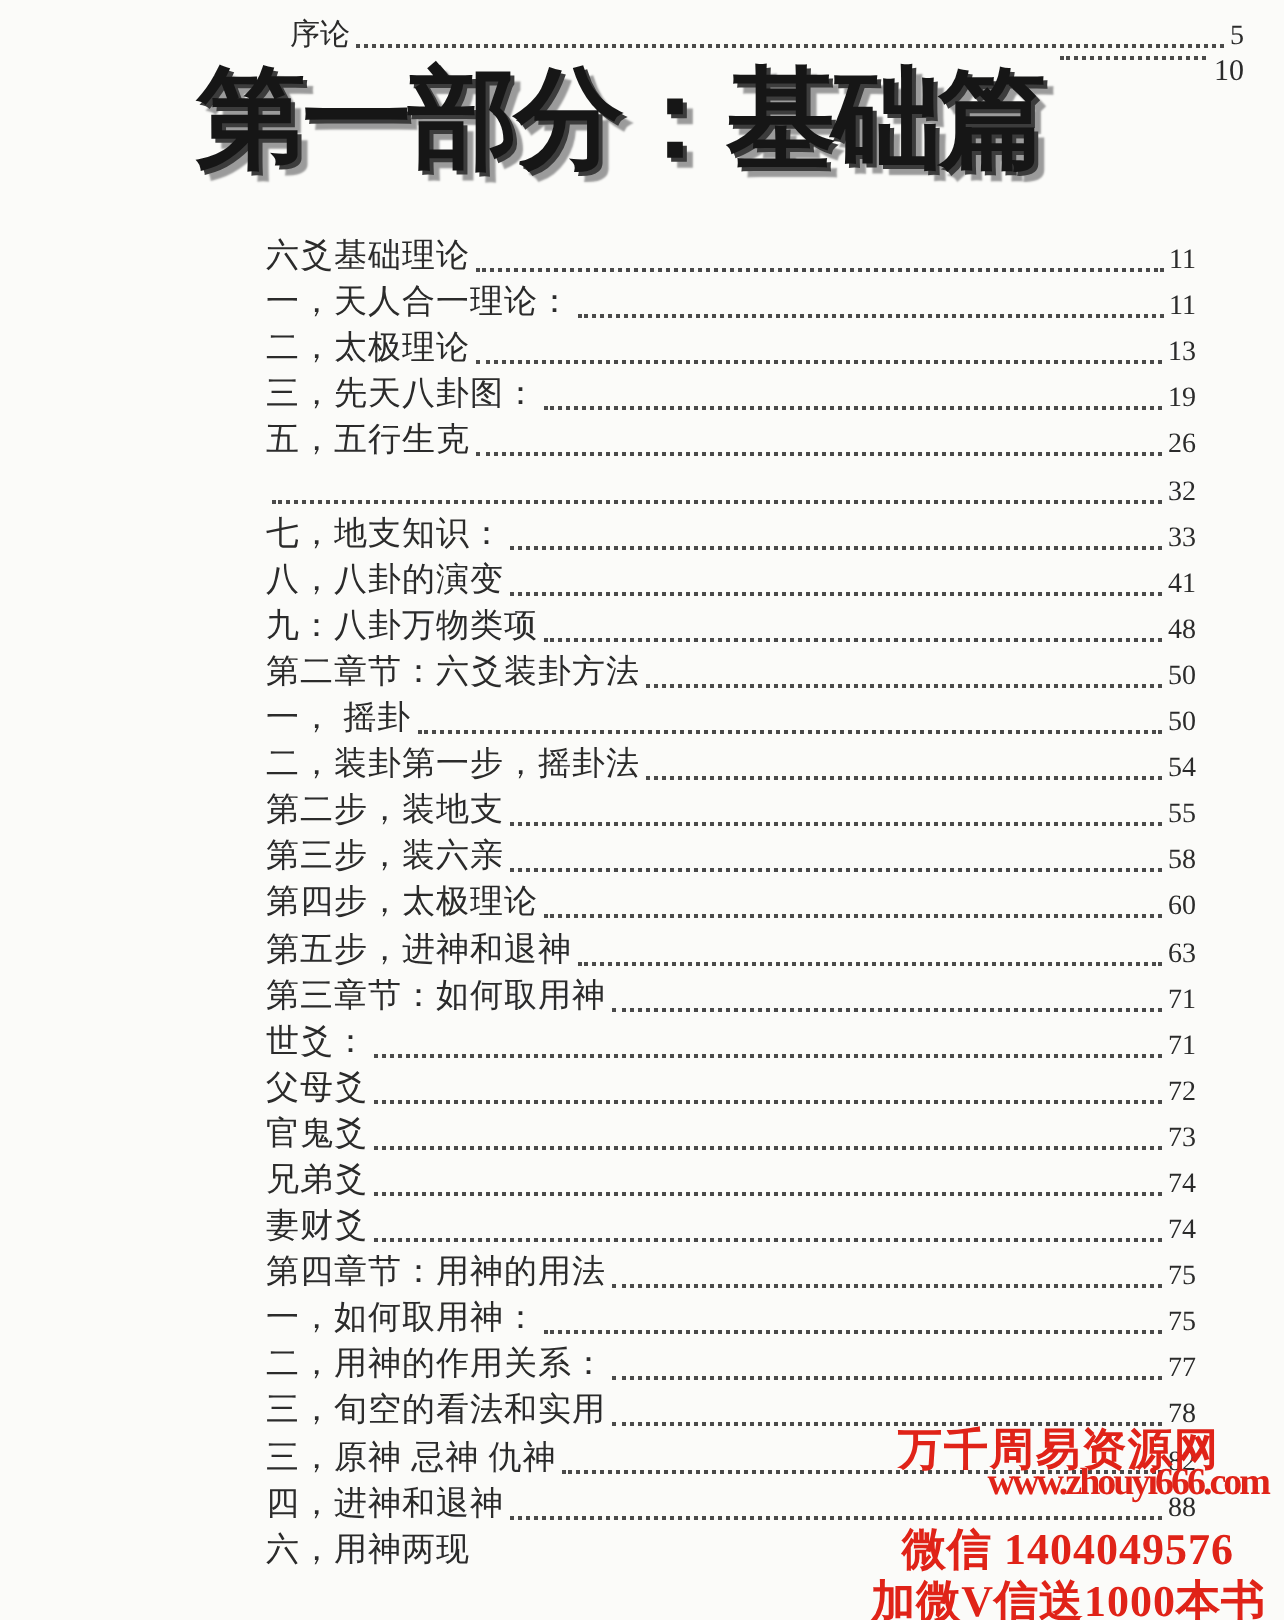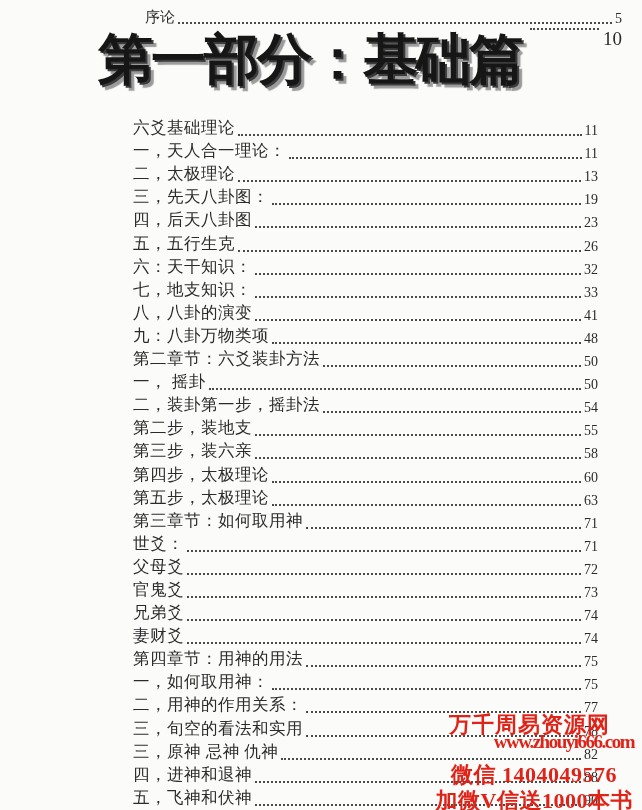--- a/index.html
+++ b/index.html
@@ -51,21 +51,21 @@
     letter-spacing:-2px;
     white-space:nowrap;
     color:#161616;
     text-shadow:2px 2px 0 #3c3c3c,5px 5px 1px #9b9b9b;
   }
   .part-title-row .leader{
     flex:1 1 auto;
     margin:0 4px 8px 8px;
   }
   .part-title-row .p{
-    font-size:19px;
+    font-size:15px;
     margin-bottom:16px;
   }
   
   .toc-list{
     position:absolute;
     left:133px;top:116px;
     width:465px;
   }
   .toc-list .row{height:23.1px;}
   .toc-list .t{
@@ -120,31 +120,25 @@
         <span class="t">二，太极理论</span>
         <span class="leader"></span>
         <span class="p">13</span>
       </div>
       <div class="row">
         <span class="t">三，先天八卦图：</span>
         <span class="leader"></span>
         <span class="p">19</span>
       </div>
       <div class="row">
-        <span class="t">四，后天八卦图</span>
-        <span class="leader"></span>
-        <span class="p">23</span>
-      </div>
-      <div class="row">
         <span class="t">五，五行生克</span>
         <span class="leader"></span>
         <span class="p">26</span>
       </div>
       <div class="row">
-        <span class="t">六：天干知识：</span>
         <span class="leader"></span>
         <span class="p">32</span>
       </div>
       <div class="row">
         <span class="t">七，地支知识：</span>
         <span class="leader"></span>
         <span class="p">33</span>
       </div>
       <div class="row">
         <span class="t">八，八卦的演变</span>
@@ -180,21 +174,21 @@
         <span class="t">第三步，装六亲</span>
         <span class="leader"></span>
         <span class="p">58</span>
       </div>
       <div class="row">
         <span class="t">第四步，太极理论</span>
         <span class="leader"></span>
         <span class="p">60</span>
       </div>
       <div class="row">
-        <span class="t">第五步，太极理论</span>
+        <span class="t">第五步，进神和退神</span>
         <span class="leader"></span>
         <span class="p">63</span>
       </div>
       <div class="row">
         <span class="t">第三章节：如何取用神</span>
         <span class="leader"></span>
         <span class="p">71</span>
       </div>
       <div class="row">
         <span class="t">世爻：</span>
@@ -243,25 +237,20 @@
       </div>
       <div class="row">
         <span class="t">三，原神 忌神  仇神</span>
         <span class="leader"></span>
         <span class="p">82</span>
       </div>
       <div class="row">
         <span class="t">四，进神和退神</span>
         <span class="leader"></span>
         <span class="p">88</span>
-      </div>
-      <div class="row">
-        <span class="t">五，飞神和伏神</span>
-        <span class="leader"></span>
-        <span class="p">90</span>
       </div>
       <div class="row">
         <span class="t">六，用神两现</span>
       </div>
     </div>
 
   <div class="watermark" style="color: rgb(224, 35, 24);">
     <div class="wl1">万千周易资源网</div>
     <div class="wl2">www.zhouyi666.com</div>
     <div class="wl3">微信 1404049576</div>

